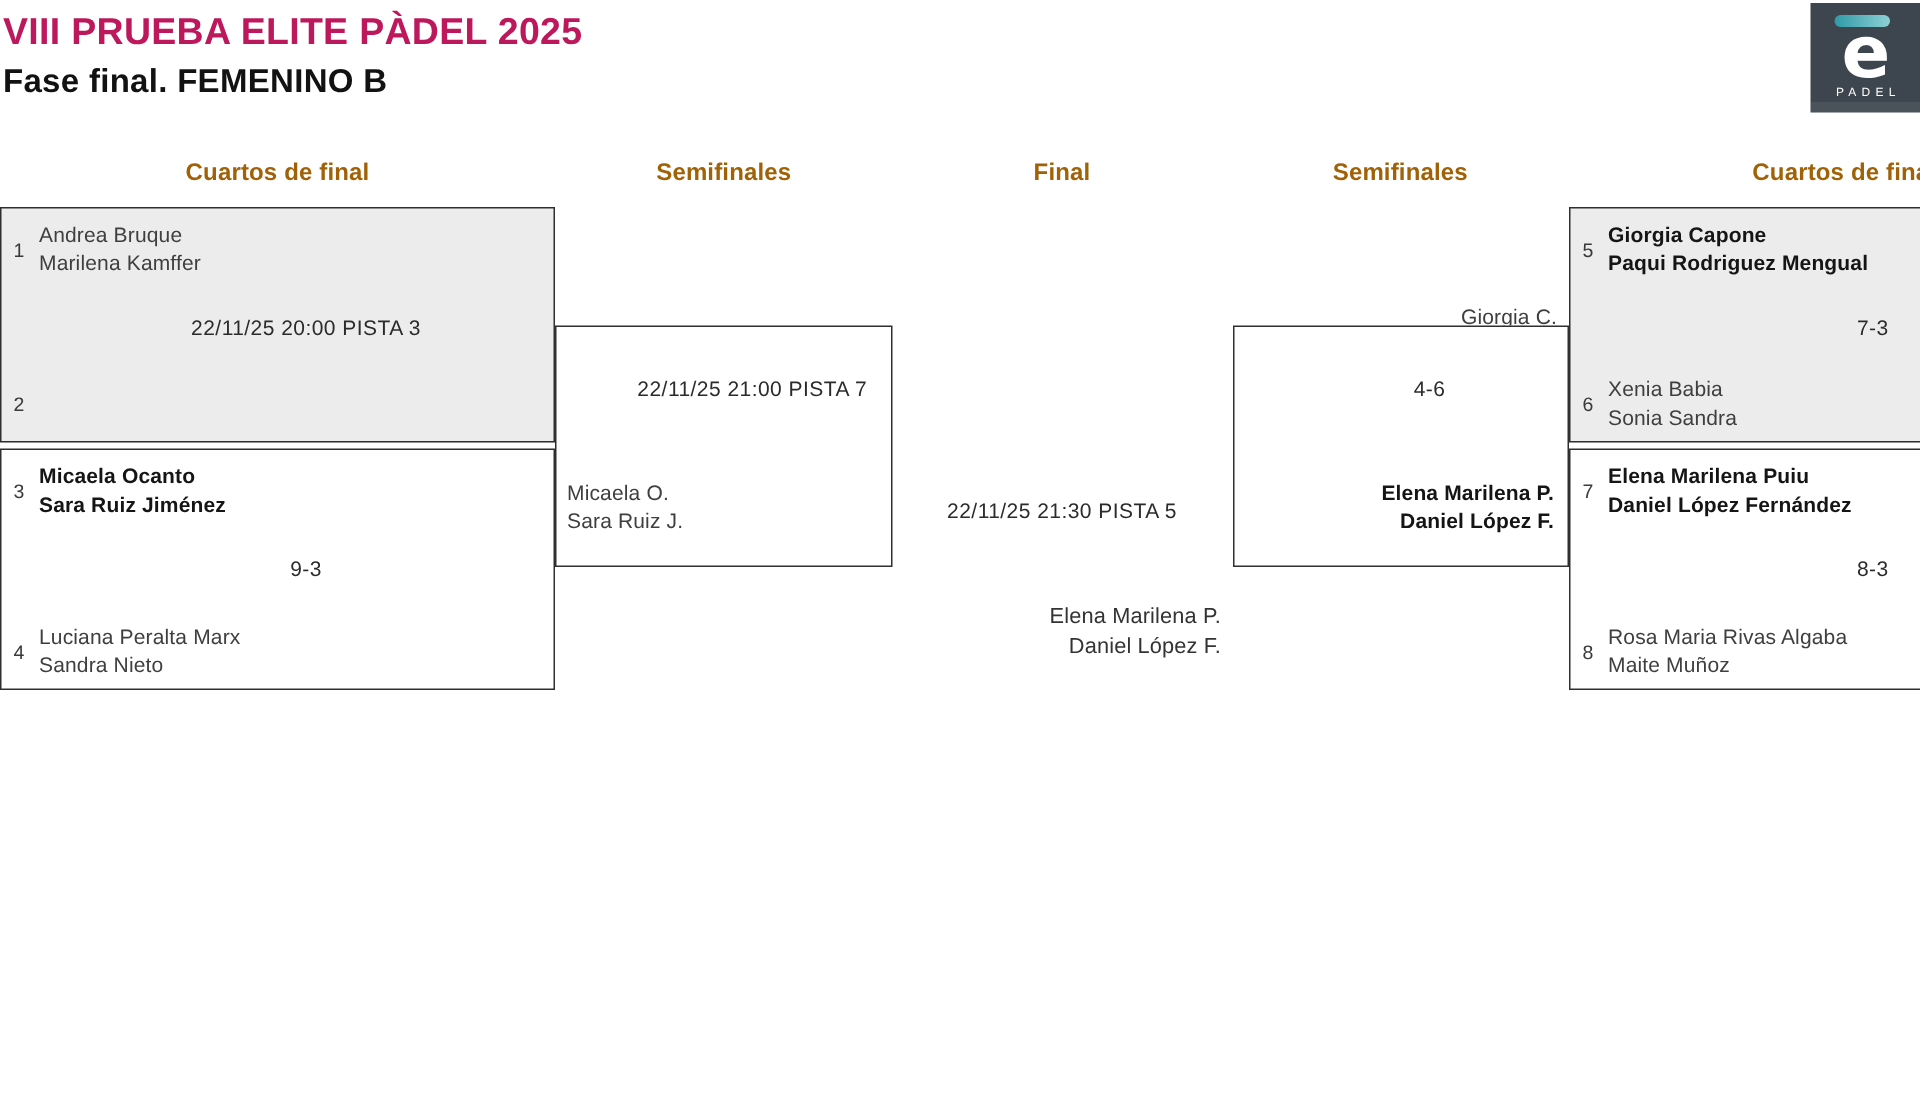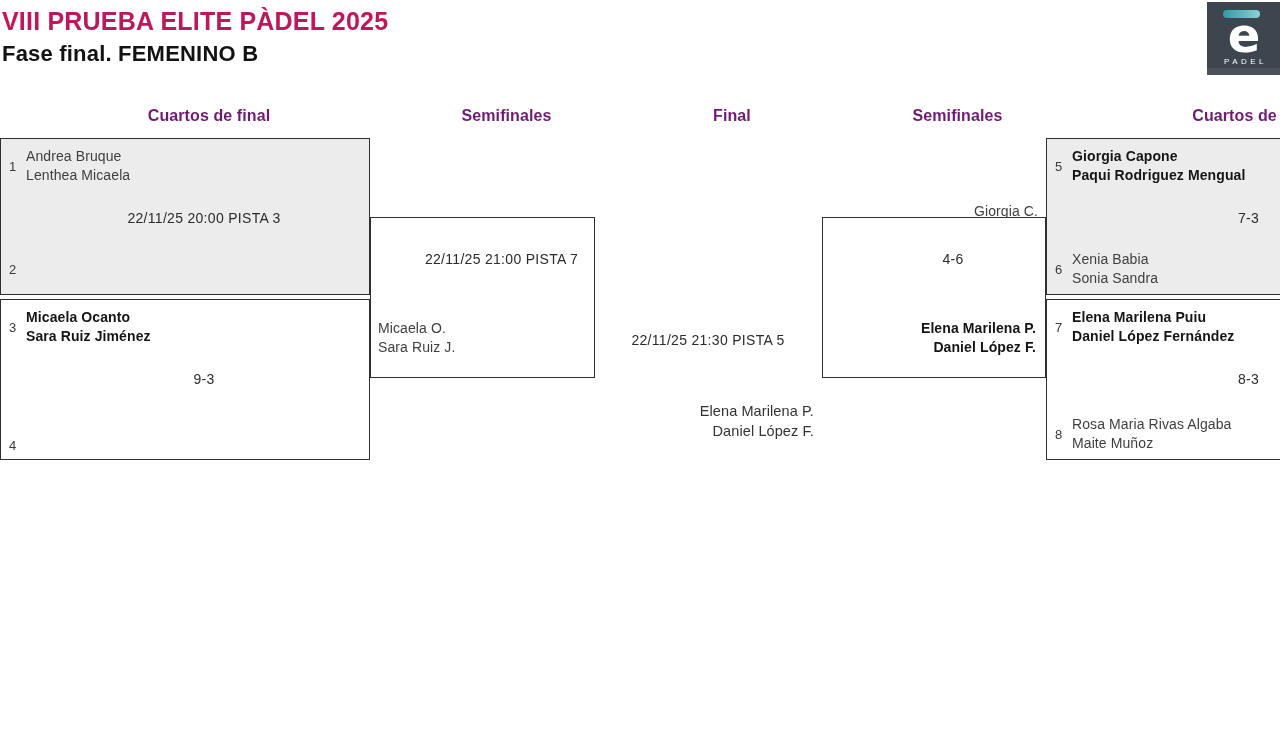--- a/index.html
+++ b/index.html
@@ -13,21 +13,21 @@
   .logo{position:absolute;left:1207px;top:2px;width:74px;height:73px;background:#3d464e;}
   .logo::after{content:"";position:absolute;left:0;right:0;bottom:0;height:7px;background:rgba(255,255,255,.07);}
   .logo-pill{position:absolute;left:16px;top:8px;width:37px;height:8px;border-radius:4px;
     background:linear-gradient(90deg,#2f9aa6,#8ed0d6);}
   .logo-e{position:absolute;left:0;right:0;top:13px;text-align:center;
     font-family:"DejaVu Sans",sans-serif;font-weight:700;font-size:48px;line-height:40px;color:#ffffff;}
   .logo-wordmark{position:absolute;left:0;right:0;bottom:9px;text-align:center;
     font-size:8px;letter-spacing:3.5px;padding-left:3px;color:#ffffff;font-weight:400;}
   
   .col-header{position:absolute;top:107px;height:20px;font-size:16px;font-weight:600;
-    color:#701a75;text-align:center;white-space:nowrap;letter-spacing:.1px;margin-left:24px;}
+    color:#a16207;text-align:center;white-space:nowrap;letter-spacing:.1px;}
   
   .box{position:absolute;border:1.5px solid #2f2f2f;background:#ffffff;box-sizing:border-box;}
   .box.grey{background:#ececec;}
   .team{position:absolute;left:8px;right:8px;display:flex;align-items:center;}
   .team.top{top:8px;}
   .team.bottom{bottom:6px;}
   .seed{width:13px;flex-shrink:0;font-size:13px;color:#3a3a3a;}
   .names{margin-left:4px;min-width:0;}
   .name{height:19px;line-height:19px;font-size:14px;color:#3f3f3f;white-space:nowrap;letter-spacing:.1px;}
   .winner .name{font-weight:700;color:#151515;}
@@ -60,21 +60,21 @@
   <div class="col-header" style="left:370px;width:225px;">Semifinales</div>
   <div class="col-header" style="left:595px;width:226px;">Final</div>
   <div class="col-header" style="left:821px;width:225px;">Semifinales</div>
   <div class="col-header" style="left:1046px;width:367px;">Cuartos de final</div>
 
   <div class="box grey" style="left:0;top:138px;width:370px;height:157px;">
     <div class="team top">
       <span class="seed">1</span>
       <div class="names">
         <div class="name">Andrea Bruque</div>
-        <div class="name">Lenthea Micaela</div>
+        <div class="name">Marilena Kamffer</div>
       </div>
     </div>
     <div class="center-info">22/11/25 20:00 PISTA 3</div>
     <div class="team bottom">
       <span class="seed">2</span>
       <div class="names">
         <div class="name"></div>
         <div class="name"></div>
       </div>
     </div>
@@ -84,20 +84,24 @@
     <div class="team top winner">
       <span class="seed">3</span>
       <div class="names">
         <div class="name">Micaela Ocanto</div>
         <div class="name">Sara Ruiz Jiménez</div>
       </div>
     </div>
     <div class="center-info">9-3</div>
     <div class="team bottom">
       <span class="seed">4</span>
+      <div class="names">
+        <div class="name">Luciana Peralta Marx</div>
+        <div class="name">Sandra Nieto</div>
+      </div>
     </div>
   </div>
 
   <div class="box sf" style="left:370px;top:217px;width:225px;height:161px;">
     <div class="center-info">22/11/25 21:00 PISTA 7</div>
     <div class="sf-adv">
       <div class="name">Micaela O.</div>
       <div class="name">Sara Ruiz J.</div>
     </div>
   </div>

